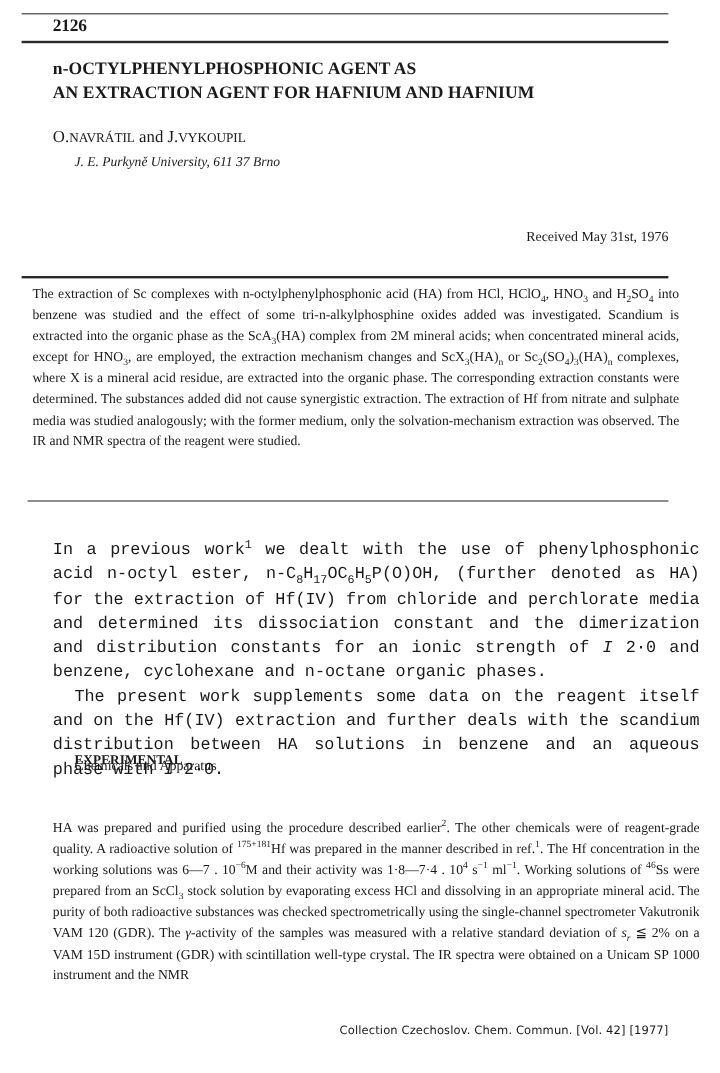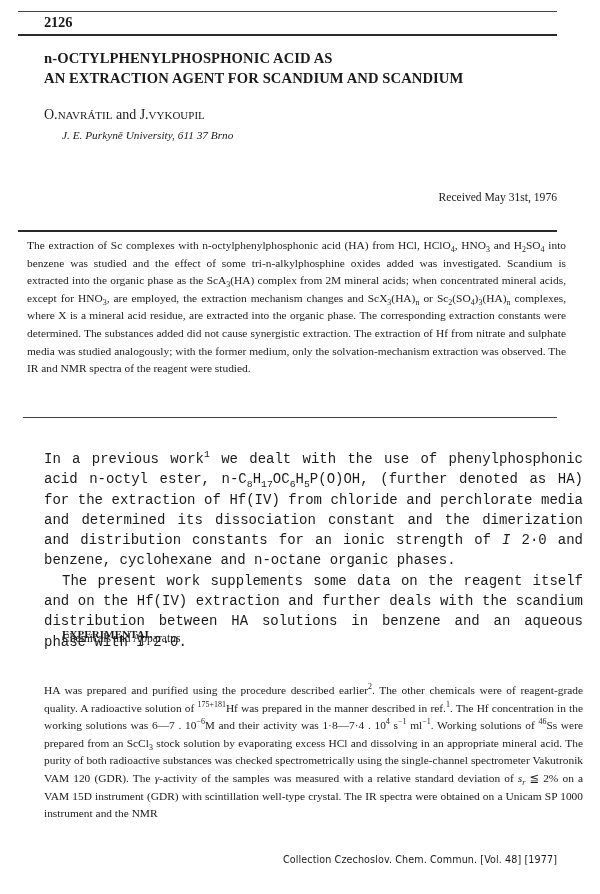--- a/index.html
+++ b/index.html
@@ -27,22 +27,22 @@
   .it { font-style: italic; }
 </style>
 </head>
 <body>
 
 <div class="rule thin" style="top:11px;"></div>
 <div class="abs" id="page-number">2126</div>
 <div class="rule thick" style="top:34px;"></div>
 
 <div class="abs" id="title">
-  <div>n-OCTYLPHENYLPHOSPHONIC ACID AS</div>
-  <div>AN EXTRACTION AGENT FOR SCANDIUM AND SCANDIUM</div>
+  <div>n-OCTYLPHENYLPHOSPHONIC AGENT AS</div>
+  <div>AN EXTRACTION AGENT FOR HAFNIUM AND HAFNIUM</div>
 </div>
 
 <div class="abs" id="authors"><span>O.</span><span class="sc" style="text-transform:uppercase;"><span>Navrátil</span></span><span style="white-space:pre;"> and </span><span>J.</span><span class="sc" style="text-transform:uppercase;"><span>Vykoupil</span></span></div>
 
 <div class="abs" id="affil">
   <div>J. E. Purkyně University, 611 37 Brno</div>
 </div>
 
 <div class="abs" id="received">Received May 31st, 1976</div>
 
@@ -55,13 +55,13 @@
 <div class="abs" id="intro">
   <p><span>In a previous work</span><sup>1</sup><span> we dealt with the use of phenylphosphonic acid n-octyl ester, n-C</span><sub>8</sub><span>H</span><sub>17</sub><span>OC</span><sub>6</sub><span>H</span><sub>5</sub><span>P(O)OH, (further denoted as HA) for the extraction of Hf(IV) from chloride and perchlorate media and determined its dissociation constant and the dimerization and distribution constants for an ionic strength of </span><span class="it">I</span><span> 2·0 and benzene, cyclohexane and n-octane organic phases.</span></p>
   <p><span>The present work supplements some data on the reagent itself and on the Hf(IV) extraction and further deals with the scandium distribution between HA solutions in benzene and an aqueous phase with </span><span class="it">I</span><span> 2·0.</span></p>
 </div>
 
 <div class="abs" id="sec-head">EXPERIMENTAL</div>
 <div class="abs" id="subsec-head">Chemicals and Apparatus</div>
 
 <div class="abs" id="body"><span>HA was prepared and purified using the procedure described earlier</span><sup>2</sup><span>. The other chemicals were of reagent-grade quality. A radioactive solution of </span><sup>175+181</sup><span>Hf was prepared in the manner described in ref.</span><sup>1</sup><span>. The Hf concentration in the working solutions was 6—7 . 10</span><sup>−6</sup><span class="sc">M</span><span> and their activity was 1·8—7·4 . 10</span><sup>4</sup><span> s</span><sup>−1</sup><span> ml</span><sup>−1</sup><span>. Working solutions of </span><sup>46</sup><span>Ss were prepared from an ScCl</span><sub>3</sub><span> stock solution by evaporating excess HCl and dissolving in an appropriate mineral acid. The purity of both radioactive substances was checked spectrometrically using the single-channel spectrometer Vakutronik VAM 120 (GDR). The </span><span class="it">γ</span><span>-activity of the samples was measured with a relative standard deviation of </span><span class="it">s</span><sub class="it">r</sub><span> ≦ 2% on a VAM 15D instrument (GDR) with scintillation well-type crystal. The IR spectra were obtained on a Unicam SP 1000 instrument and the NMR</span></div>
 
-<div class="abs" id="footer">Collection Czechoslov. Chem. Commun. [Vol. 48] [1977]</div>
+<div class="abs" id="footer">Collection Czechoslov. Chem. Commun. [Vol. 42] [1977]</div>
 
 </body></html>

